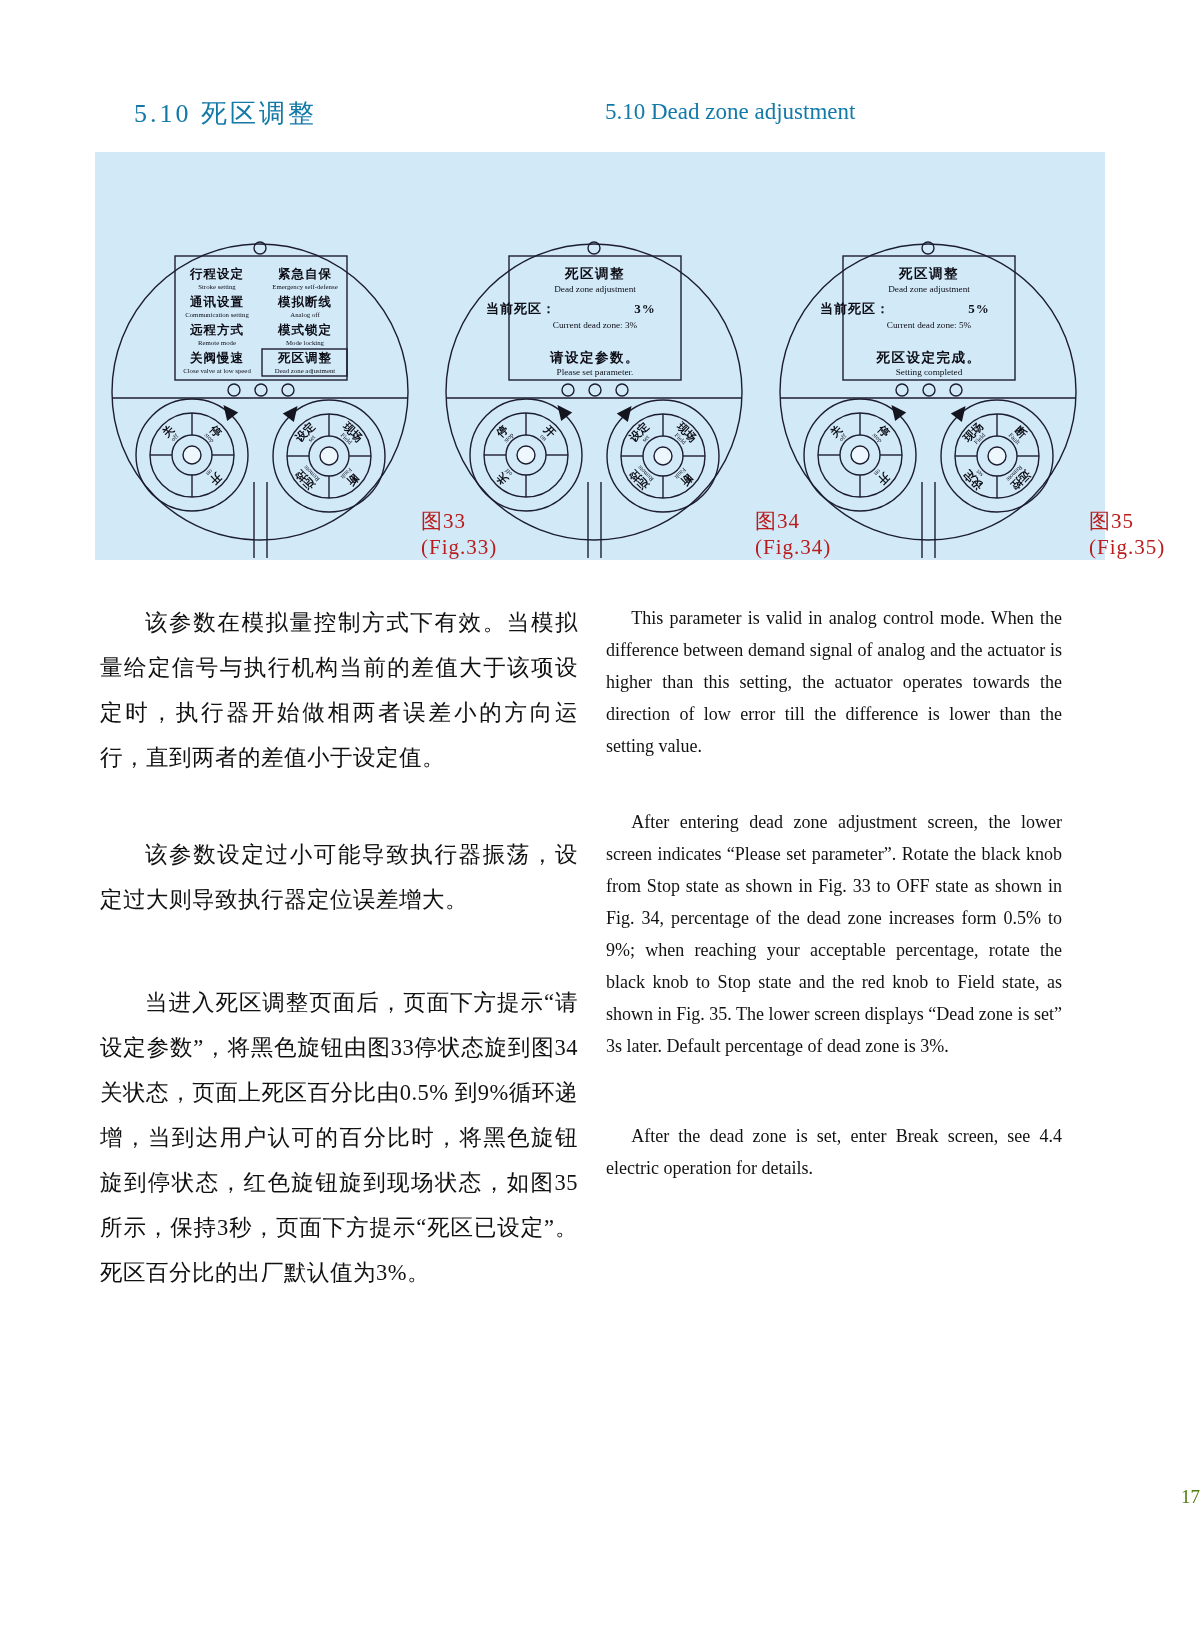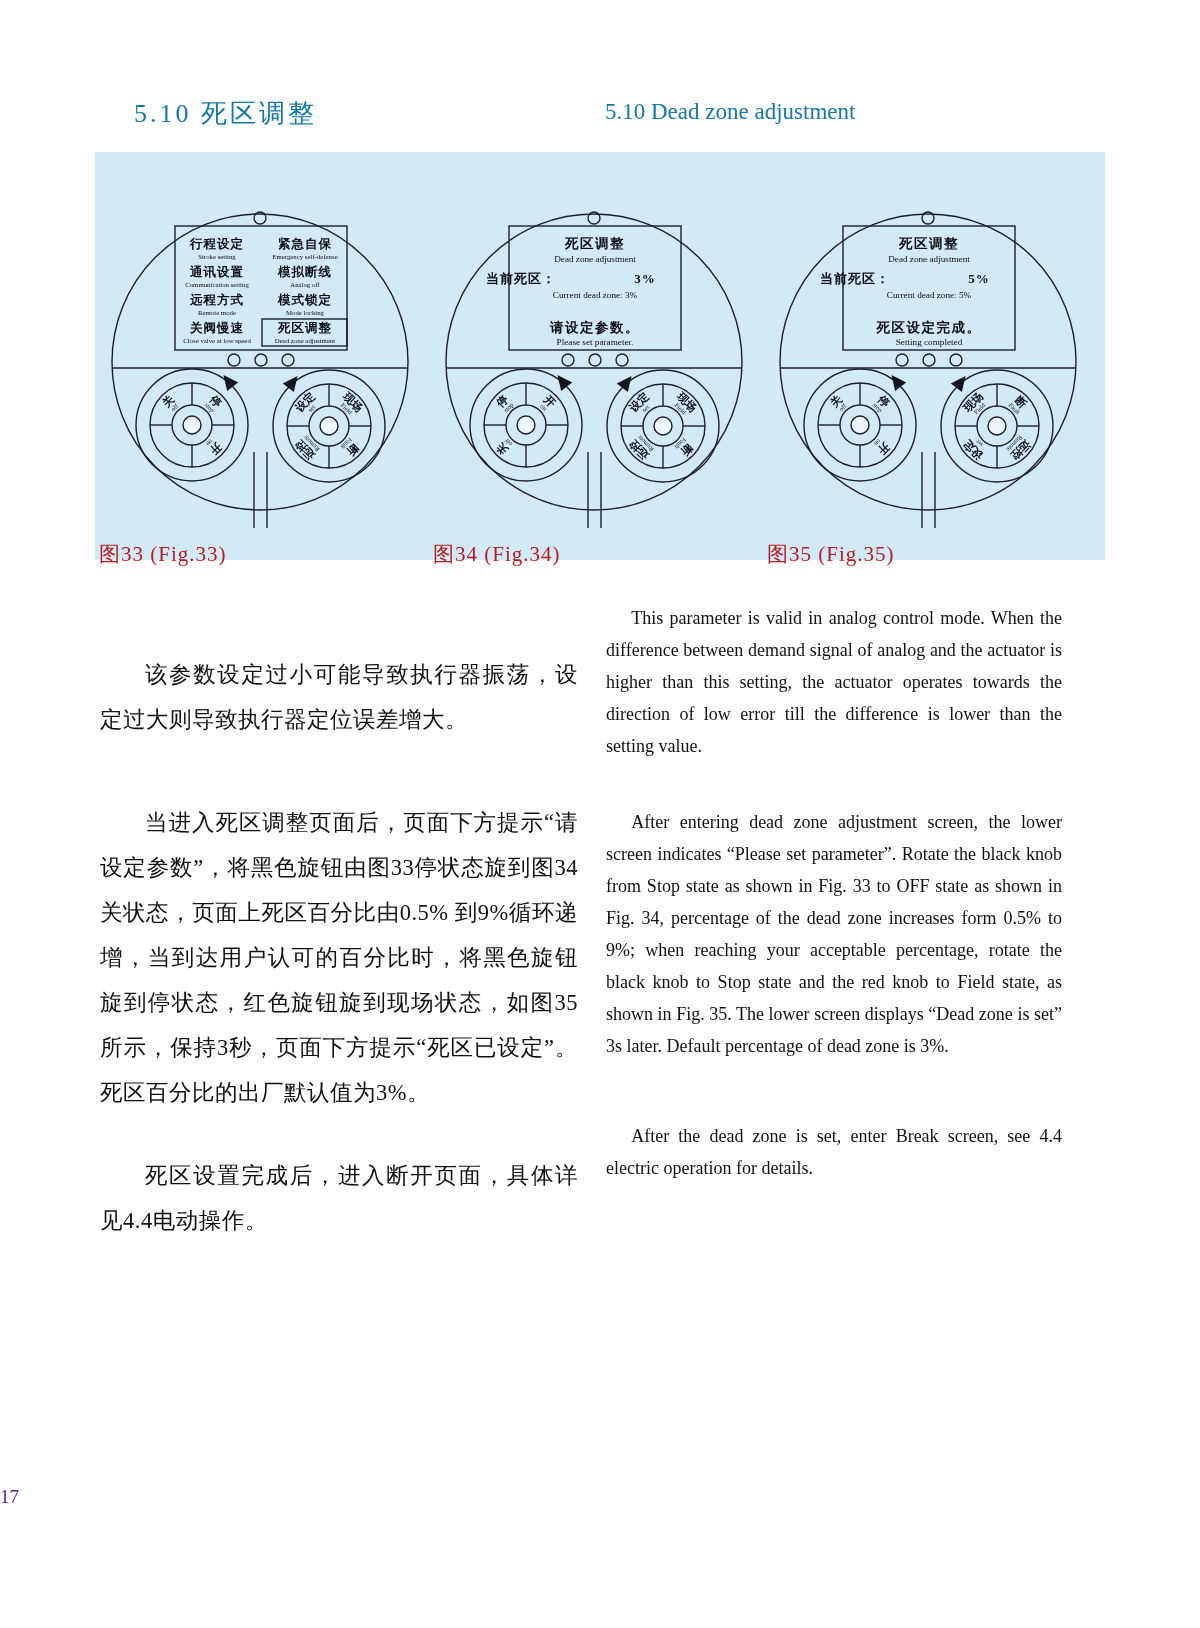--- a/index.html
+++ b/index.html
@@ -9,21 +9,21 @@
     font-family:"Liberation Serif","DejaVu Serif",serif;color:#111;
   }
   
   .title-zh{position:absolute;left:134px;top:96px;font-size:26px;font-weight:normal;color:#1279a8;letter-spacing:3px}
   .title-en{position:absolute;left:605px;top:99px;font-size:23px;font-weight:normal;color:#1279a8}
   
   .panel{
     position:absolute;left:95px;top:152px;width:1010px;height:408px;background:#d2eaf8;
     display:flex;justify-content:space-between;padding:36px 4px 0;
   }
-  .fig{width:334px;display:flex;flex-direction:column;align-items:flex-start}
+  .fig{width:334px;display:flex;flex-direction:row;align-items:flex-end}
   .fig svg{display:block;overflow:visible}
   .caption{margin-top:10px;font-size:21px;color:#b91c1c;letter-spacing:1px}
   
   .ln{fill:none;stroke:#1d1d30;stroke-width:1.4}
   .hole{fill:#eef7fd}
   .arr{fill:#15151f;stroke:none}
   svg text{fill:#0d0d16;font-family:"Liberation Serif","DejaVu Serif",serif;text-anchor:middle}
   .mzh{font-size:12.5px;font-weight:bold;letter-spacing:1px}
   .men{font-size:6.8px}
   .szh{font-size:13px;font-weight:bold;letter-spacing:1px}
@@ -36,21 +36,21 @@
   .col-zh p{text-indent:2em;letter-spacing:0.5px}
   .col-zh p.g1{margin-top:52px}
   .col-zh p.g2{margin-top:58px}
   .col-zh p.g3{margin-top:38px}
   .col-en{position:absolute;left:606px;top:602px;width:456px;font-size:18px;line-height:32px;text-align:justify}
   .col-en p{text-indent:1.4em}
   .col-en p.g1{margin-top:70px}
   .col-en p.g2{margin-top:44px}
   .col-en p.g3{margin-top:58px}
   
-  .pageno{position:absolute;left:0;right:0;top:1486px;text-align:left;font-size:19px;color:#4c1d95}
+  .pageno{position:absolute;left:0;right:0;top:1486px;text-align:right;font-size:19px;color:#4d7c0f}
 </style>
 </head>
 <body>
 
 <h2 class="title-zh">5.10 死区调整</h2>
 <h2 class="title-en">5.10 Dead zone adjustment</h2>
 
 <div class="panel">
 
   <figure class="fig">
@@ -280,23 +280,23 @@
             <text class="kzh" y="-30">设定</text>
             <text class="ken" y="-22.5">set</text>
           </g>
       </g>
     </svg>
     <figcaption class="caption">图35 (Fig.35)</figcaption>
   </figure>
 </div>
 
 <div class="col-zh">
+  <p>该参数在模拟量控制方式下有效。当模拟量给定信号与执行机构当前的差值大于该项设定时，执行器开始做相两者误差小的方向运行，直到两者的差值小于设定值。</p>
   <p class="g1">该参数设定过小可能导致执行器振荡，设定过大则导致执行器定位误差增大。</p>
   <p class="g2">当进入死区调整页面后，页面下方提示“请设定参数”，将黑色旋钮由图33停状态旋到图34关状态，页面上死区百分比由0.5% 到9%循环递增，当到达用户认可的百分比时，将黑色旋钮旋到停状态，红色旋钮旋到现场状态，如图35所示，保持3秒，页面下方提示“死区已设定”。死区百分比的出厂默认值为3%。</p>
-  <p class="g3">死区设置完成后，进入断开页面，具体详见4.4电动操作。</p>
 </div>
 
 <div class="col-en">
   <p>This parameter is valid in analog control mode. When the difference between demand signal of analog and the actuator is higher than this setting, the actuator operates towards the direction of low error till the difference is lower than the setting value.</p>
   <p class="g2">After entering dead zone adjustment screen, the lower screen indicates “Please set parameter”. Rotate the black knob from Stop state as shown in Fig. 33 to OFF state as shown in Fig. 34, percentage of the dead zone increases form 0.5% to 9%; when reaching your acceptable percentage, rotate the black knob to Stop state and the red knob to Field state, as shown in Fig. 35. The lower screen displays “Dead zone is set” 3s later. Default percentage of dead zone is 3%.</p>
   <p class="g3">After the dead zone is set, enter Break screen, see 4.4 electric operation for details.</p>
 </div>
 
 <div class="pageno">17</div>
 

